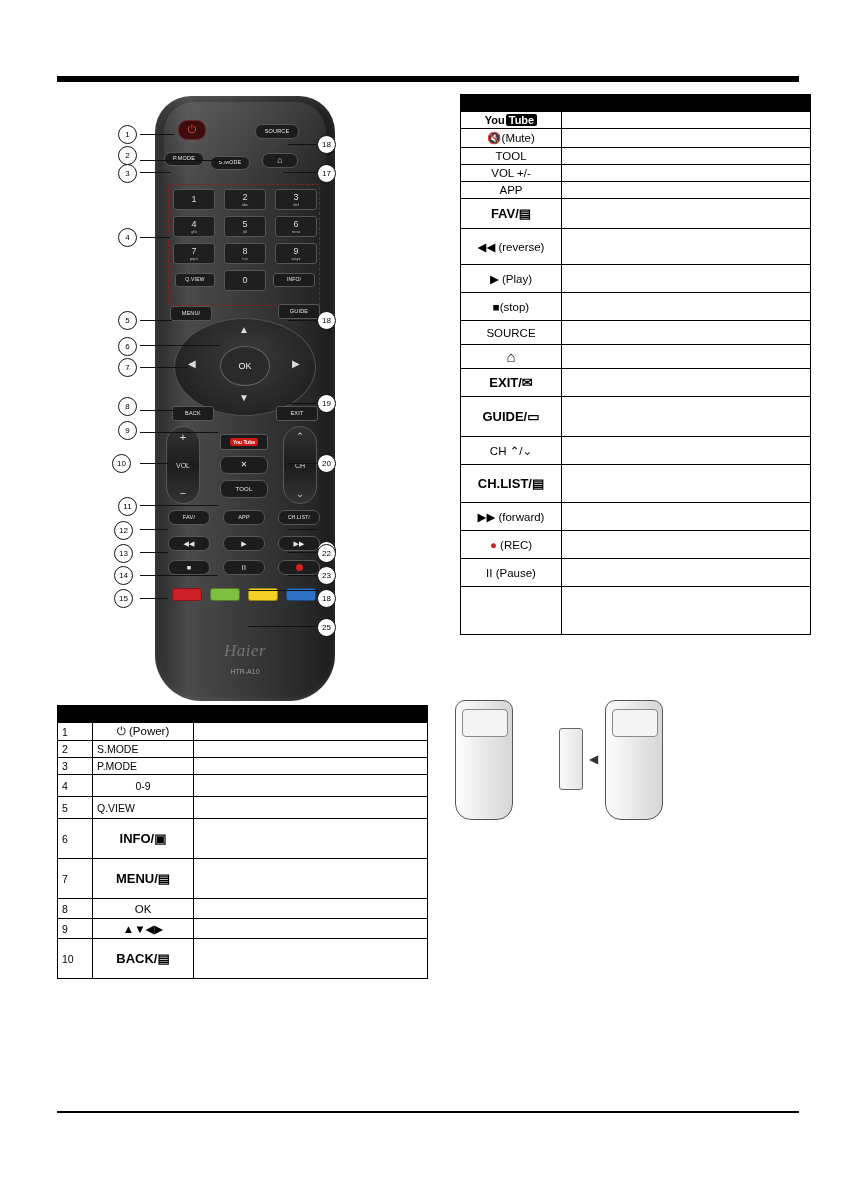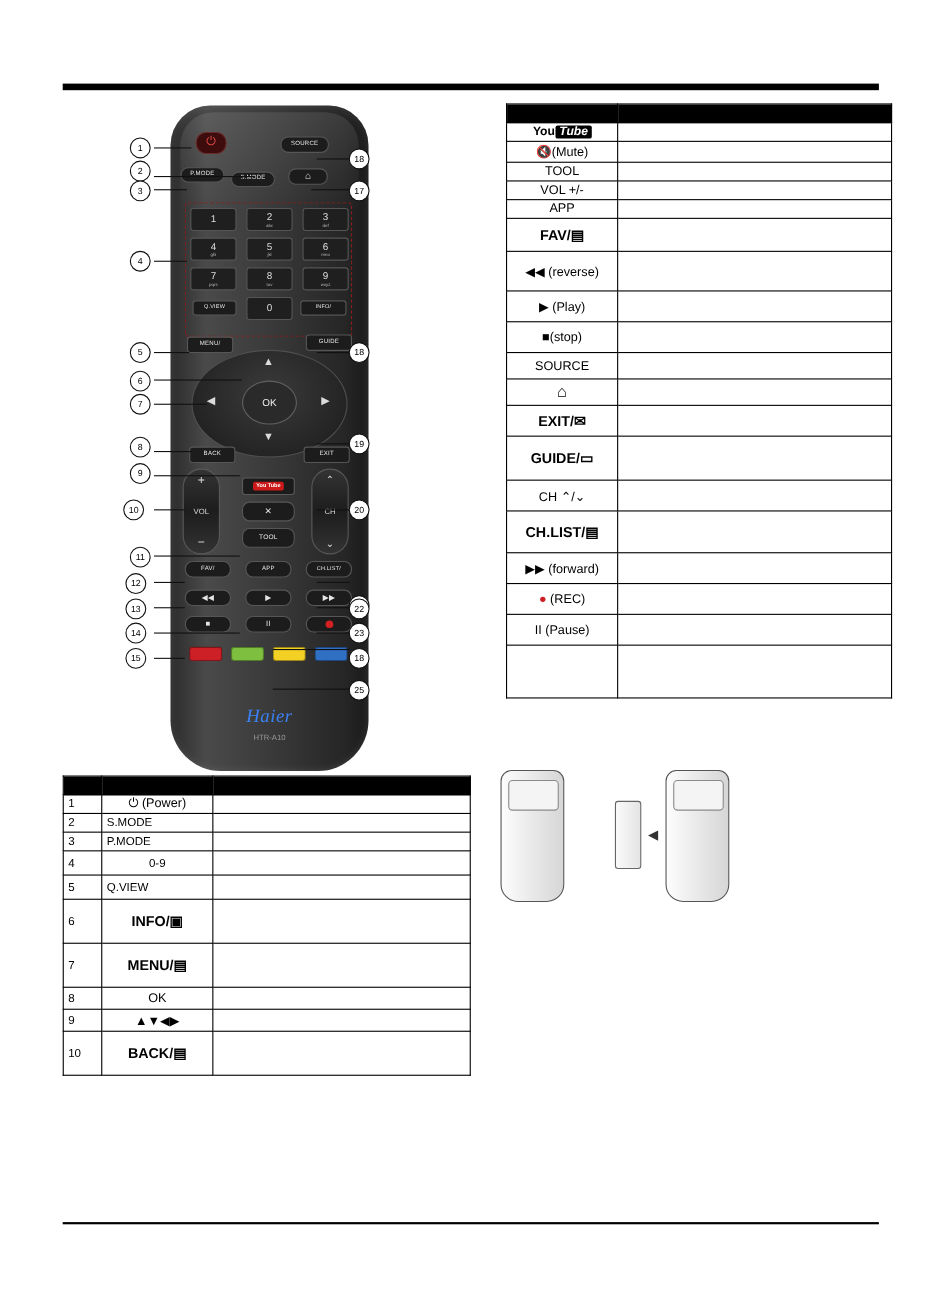--- a/index.html
+++ b/index.html
@@ -173,21 +173,21 @@
     top: 0;
     width: 28px; height: 11px;
     border-radius: 3px;
     border: 1px solid rgba(0,0,0,0.35);
   }
   .brand {
     position: absolute;
     left: 0; top: 545px;
     width: 250px;
     text-align: center;
-    color: #3b82f6;
+    color: #737373;
     font-size: 17px;
     font-style: italic;
     font-family: "Liberation Serif", serif;
     letter-spacing: 0.5px;
   }
   .model {
     position: absolute;
     left: 0; top: 572px;
     width: 250px;
     text-align: center;
@@ -256,21 +256,20 @@
     font-size: 11px;
     font-weight: bold;
     color: #000;
   }
   .yt-badge .tube {
     background: #000;
     color: #fff;
     padding: 0 3px;
     margin-left: 1px;
     border-radius: 2px;
-    font-style: italic;
   }
 
   
   .battery-fig {
     position: absolute;
     left: 455px; top: 700px;
     width: 260px; height: 130px;
   }
   .bat-case {
     position: absolute;

